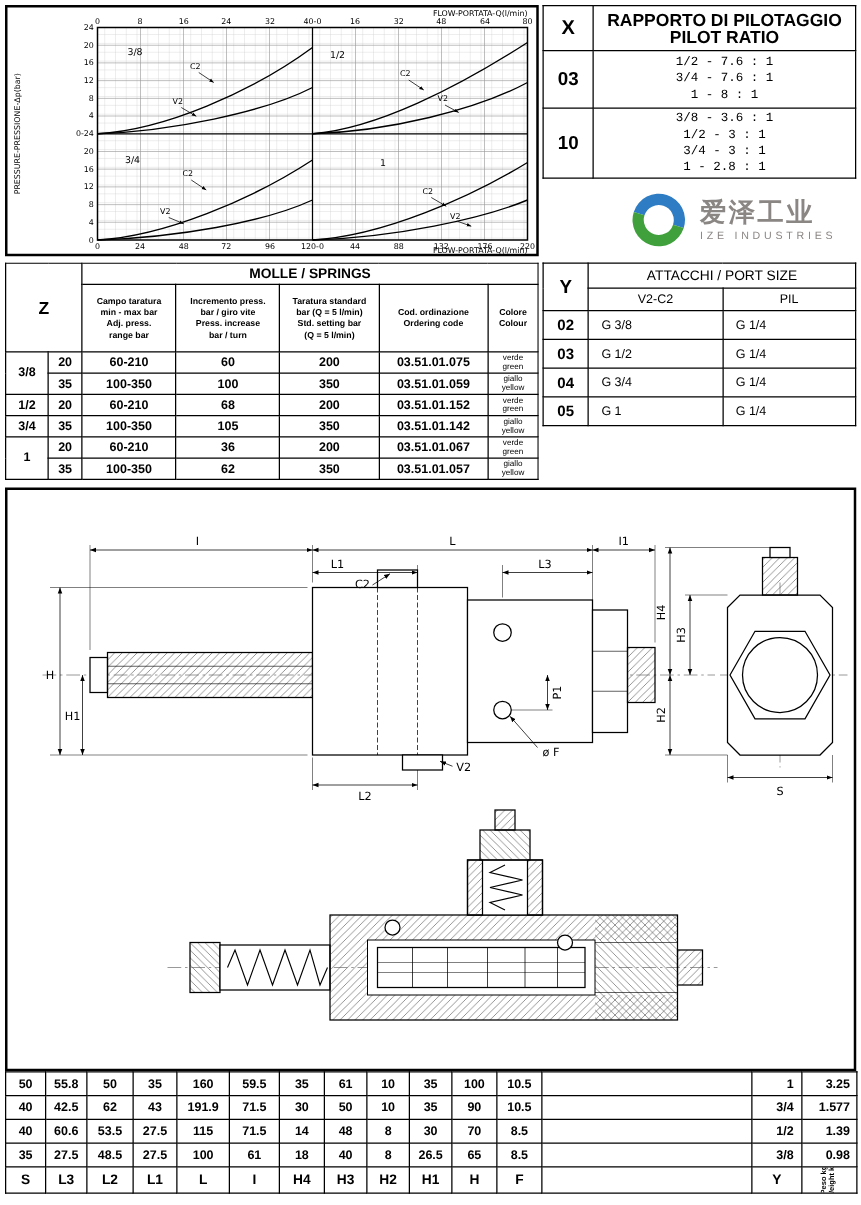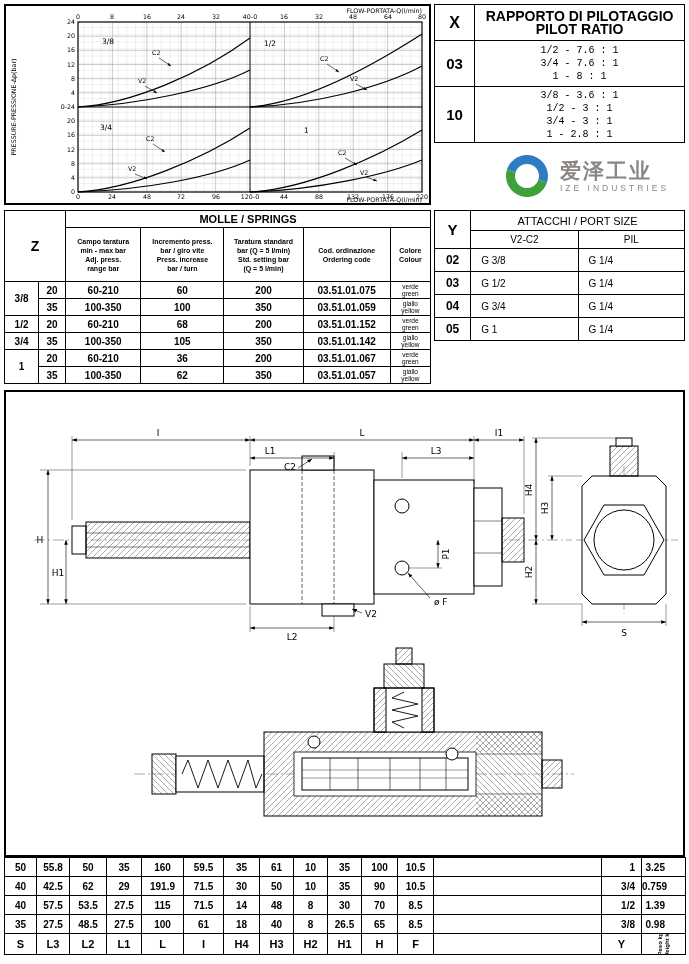--- a/index.html
+++ b/index.html
@@ -47,21 +47,21 @@
   #ports-box td.val { text-align:left; padding-left:10px; }
 
   
   #drawing-box { left:4px; top:390px; width:681px; height:467px; border:2px solid #000; }
 
   
   #dims-box { left:4px; top:857px; width:681px; height:99px; }
   #dims-box td { height:19px; font-size:10px; font-weight:bold;text-align:center; }
   #dims-box th { height:21px; font-size:11px; font-weight:bold; }
   #dims-box .ycol { text-align:right; padding-right:6px; }
-  #dims-box .wcol { text-align:right; padding-right:20px; }
+  #dims-box .wcol { text-align:right; padding-right:5px; }
   #dims-box .rot { transform:rotate(-90deg); font-size:6px; line-height:7px; white-space:pre-line; font-weight:bold; }
 
   svg text { font-family:"DejaVu Sans","Liberation Sans",sans-serif; }
   .ct { font-size:6.3px; fill:#000; }
   .pt { font-size:7.5px; fill:#000; }
   .dl { font-size:9px; fill:#000; }
 </style>
 </head>
 <body>
 
@@ -532,36 +532,36 @@
         <td>100</td>
         <td>10.5</td>
         <td></td>
         <td class="ycol">1</td>
         <td class="wcol">3.25</td>
       </tr>
       <tr>
         <td>40</td>
         <td>42.5</td>
         <td>62</td>
-        <td>29</td>
+        <td>43</td>
         <td>191.9</td>
         <td>71.5</td>
         <td>30</td>
         <td>50</td>
         <td>10</td>
         <td>35</td>
         <td>90</td>
         <td>10.5</td>
         <td></td>
         <td class="ycol">3/4</td>
-        <td class="wcol">0.759</td>
+        <td class="wcol">1.577</td>
       </tr>
       <tr>
         <td>40</td>
-        <td>57.5</td>
+        <td>60.6</td>
         <td>53.5</td>
         <td>27.5</td>
         <td>115</td>
         <td>71.5</td>
         <td>14</td>
         <td>48</td>
         <td>8</td>
         <td>30</td>
         <td>70</td>
         <td>8.5</td>

